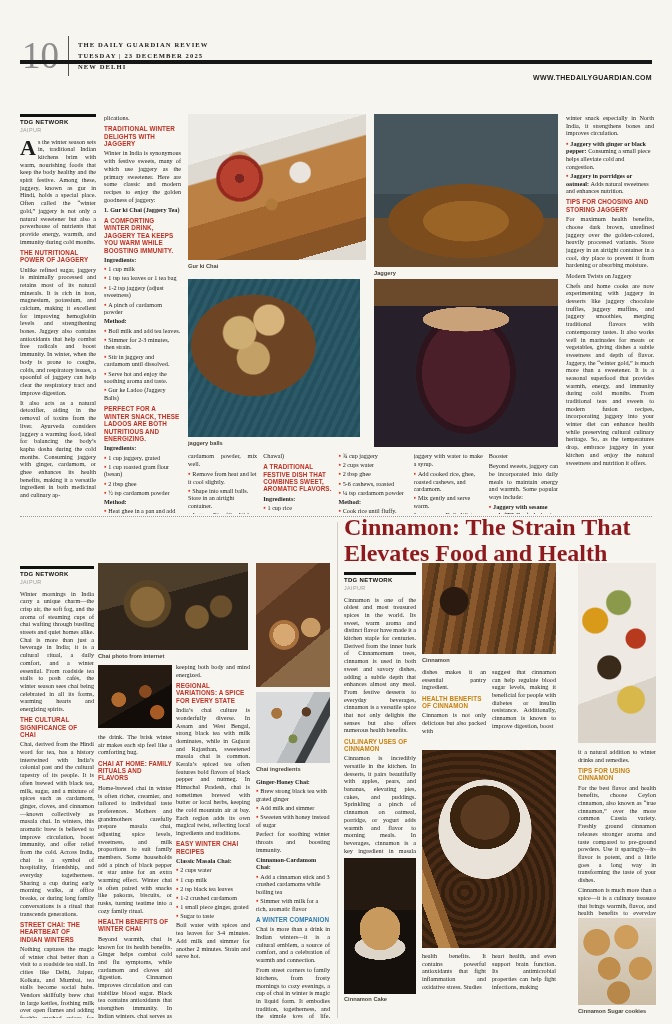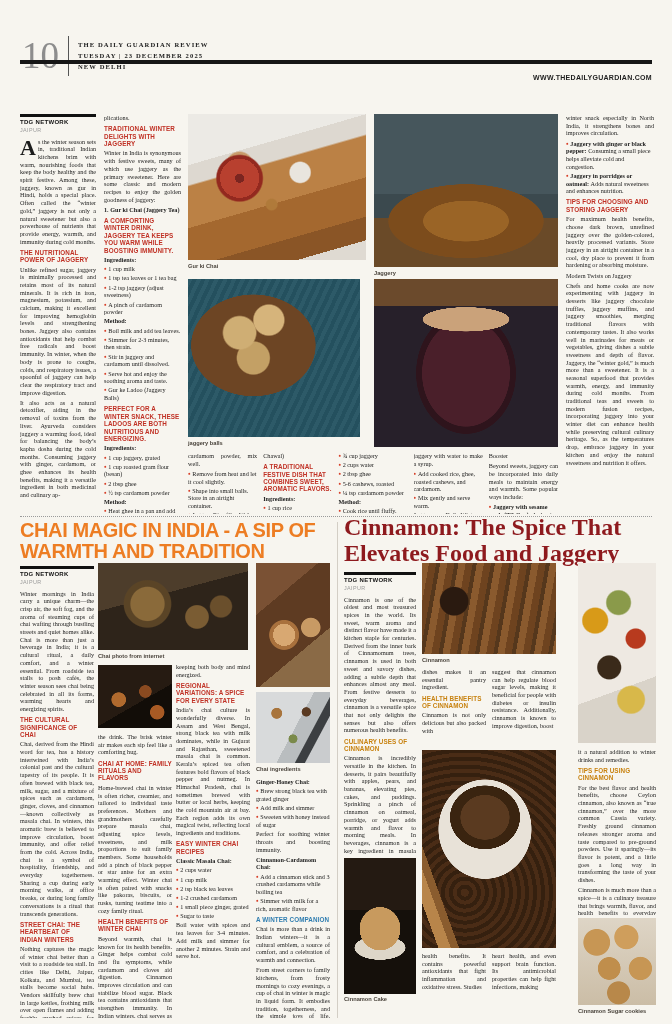--- a/index.html
+++ b/index.html
@@ -229,21 +229,20 @@
       <div class="li"><span class="dot">●</span><span class="lead">Jaggery in porridges or oatmeal: </span>Adds natural sweetness and enhances nutrition.</div>
       <div class="subhead">TIPS FOR CHOOSING AND STORING JAGGERY</div>
       <p class="bp">For maximum health benefits, choose dark brown, unrefined jaggery over the golden-colored, heavily processed variants. Store jaggery in an airtight container in a cool, dry place to prevent it from hardening or absorbing moisture.</p>
       <p class="bp">Modern Twists on Jaggery</p>
       <p class="bp">Chefs and home cooks are now experimenting with jaggery in desserts like jaggery chocolate truffles, jaggery muffins, and jaggery smoothies, merging traditional flavors with contemporary tastes. It also works well in marinades for meats or vegetables, giving dishes a subtle sweetness and depth of flavor. Jaggery, the “winter gold,” is much more than a sweetener. It is a seasonal superfood that provides warmth, energy, and immunity during cold months. From traditional teas and sweets to modern fusion recipes, incorporating jaggery into your winter diet can enhance health while preserving cultural culinary heritage. So, as the temperatures drop, embrace jaggery in your kitchen and enjoy the natural sweetness and nutrition it offers.</p>
     </div>
 
   <div class="abs dotted-rule"></div>
   <div class="abs v-rule"></div>
 
-  <div class="abs hl-chai">CHAI MAGIC IN INDIA - A SIP OF WARMTH AND TRADITION</div>
 
   <div class="abs col" style="left:20px;top:566px;width:74px;height:452px;">
     <div class="byline">
       <div class="bar"></div>
       <div class="net">TDG NETWORK</div>
       <div class="city">JAIPUR</div>
     </div>
     <div>
         <p class="bp">Winter mornings in India carry a unique charm—the crisp air, the soft fog, and the aroma of steaming cups of chai wafting through bustling streets and quiet homes alike. Chai is more than just a beverage in India; it is a cultural ritual, a daily comfort, and a winter essential. From roadside tea stalls to posh cafés, the winter season sees chai being celebrated in all its forms, warming hearts and energizing spirits.</p>
         <div class="subhead">THE CULTURAL SIGNIFICANCE OF CHAI</div>
@@ -291,21 +290,21 @@
       <div class="li"><span class="dot">●</span>Sweeten with honey instead of sugar</div>
       <p class="bp">Perfect for soothing winter throats and boosting immunity.</p>
       <div class="leadline">Cinnamon-Cardamom Chai:</div>
       <div class="li"><span class="dot">●</span>Add a cinnamon stick and 3 crushed cardamoms while boiling tea</div>
       <div class="li"><span class="dot">●</span>Simmer with milk for a rich, aromatic flavor</div>
       <div class="subhead blue">A WINTER COMPANION</div>
       <p class="bp">Chai is more than a drink in Indian winters—it is a cultural emblem, a source of comfort, and a celebration of warmth and connection.</p>
       <p class="bp">From street corners to family kitchens, from frosty mornings to cozy evenings, a cup of chai in winter is magic in liquid form. It embodies tradition, togetherness, and the simple joys of life, making every winter a little warmer, one sip at a time.</p>
     </div>
 
-  <div class="abs hl-cinnamon">Cinnamon: The Spice That Elevates Food and Jaggery</div>
+  <div class="abs hl-cinnamon">Cinnamon: The Strain That Elevates Food and Health</div>
 
   <div class="abs col" style="left:344px;top:572px;width:72px;height:282px;">
     <div class="byline">
       <div class="bar"></div>
       <div class="net">TDG NETWORK</div>
       <div class="city">JAIPUR</div>
     </div>
     <div>
         <p class="bp">Cinnamon is one of the oldest and most treasured spices in the world. Its sweet, warm aroma and distinct flavor have made it a kitchen staple for centuries. Derived from the inner bark of Cinnamomum trees, cinnamon is used in both sweet and savory dishes, adding a subtle depth that enhances almost any meal. From festive desserts to everyday beverages, cinnamon is a versatile spice that not only delights the senses but also offers numerous health benefits.</p>
         <div class="subhead orange">CULINARY USES OF CINNAMON</div>

